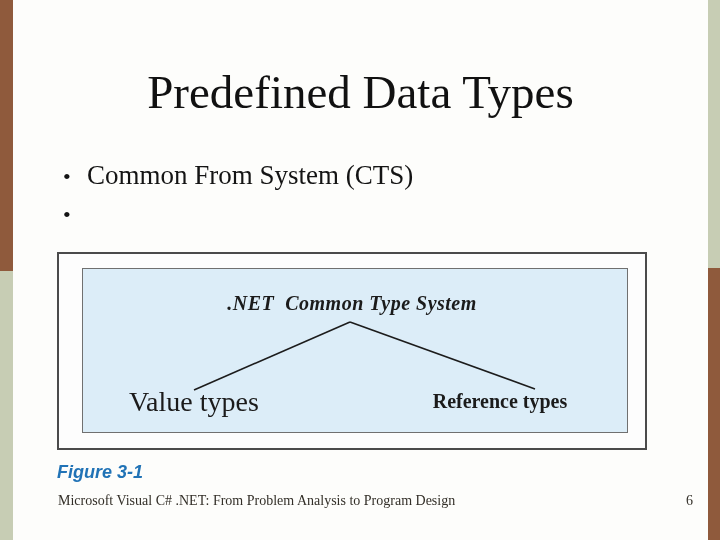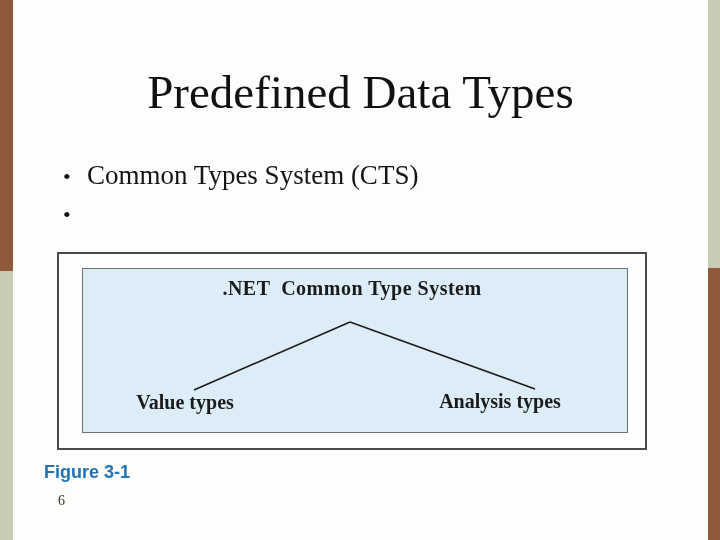--- a/index.html
+++ b/index.html
@@ -39,28 +39,28 @@
   .figure-inner{
     position:absolute;left:23px;top:14px;width:546px;height:165px;
     background:var(--figure-fill,#DCEDF8);border:1px solid #707070;box-sizing:border-box;
   }
   .tree-svg{position:absolute;left:0;top:0;width:586px;height:194px;}
   .fig-label{
     position:absolute;color:#1b1b1b;
     font-family:"Liberation Serif", serif;
     white-space:pre;text-align:center;
   }
-  .root-label{left:0;right:0;top:24px;font-size:20px;line-height:20px;font-weight:600;letter-spacing:0.5px;}
-  .left-label{left:70px;width:112px;top:137px;font-size:20px;line-height:22px;font-weight:700;}
+  .root-label{left:0;right:0;top:39px;font-size:20px;line-height:20px;font-weight:600;letter-spacing:0.5px;font-style:italic;}
+  .left-label{left:70px;width:112px;top:137px;font-size:28px;line-height:22px;font-weight:400;text-align:right;}
   .right-label{left:365px;width:152px;top:136px;font-size:20px;line-height:22px;font-weight:600;}
 
   
   .caption{
-    position:absolute;left:44px;top:461px;display:flex;gap:26px;
-    font-family:"Liberation Sans", sans-serif;font-size:18px;line-height:22px;
+    position:absolute;left:57px;top:461px;display:flex;gap:26px;
+    font-family:"Liberation Sans", sans-serif;font-size:18px;line-height:22px;font-style:italic;
   }
   .caption-label{color:var(--caption-blue,#2173B6);font-weight:700;}
   .caption-text{color:#3b3b3b;}
 
   
   .footer{
     position:absolute;left:58px;right:27px;top:493px;
     display:flex;justify-content:space-between;align-items:baseline;
     font-size:14px;color:#332f28;line-height:16px;
   }
@@ -73,39 +73,40 @@
   <div class="bar bar-left-top"></div>
   <div class="bar bar-left-bottom"></div>
   <div class="bar bar-right-top"></div>
   <div class="bar bar-right-bottom"></div>
 
   <h1 class="title">Predefined Data Types</h1>
 
   <ul class="bullets">
     <li>
       <span class="bullet-marker">•</span>
-      <span class="bullet-text">Common Types System (CTS)</span>
+      <span class="bullet-text">Common From System (CTS)</span>
     </li>
     <li>
       <span class="bullet-marker">•</span>
     </li>
   </ul>
 
   <div class="figure-panel">
     <div class="figure-inner"></div>
     <svg class="tree-svg" viewBox="0 0 586 194" xmlns="http://www.w3.org/2000/svg">
       <line x1="291" y1="68" x2="135" y2="136" stroke="#1c1c1c" stroke-width="1.6"></line>
       <line x1="291" y1="68" x2="476" y2="135" stroke="#1c1c1c" stroke-width="1.6"></line>
     </svg>
     <div class="fig-label root-label">.NET  Common Type System</div>
     <div class="fig-label left-label">Value types</div>
-    <div class="fig-label right-label">Analysis types</div>
+    <div class="fig-label right-label">Reference types</div>
   </div>
 
   <div class="caption">
     <span class="caption-label">Figure 3-1</span>
   </div>
 
   <div class="footer">
+    <span class="footer-citation">Microsoft Visual C# .NET: From Problem Analysis to Program Design</span>
     <span class="page-number">6</span>
   </div>
 
 </div>
 
 </body></html>

